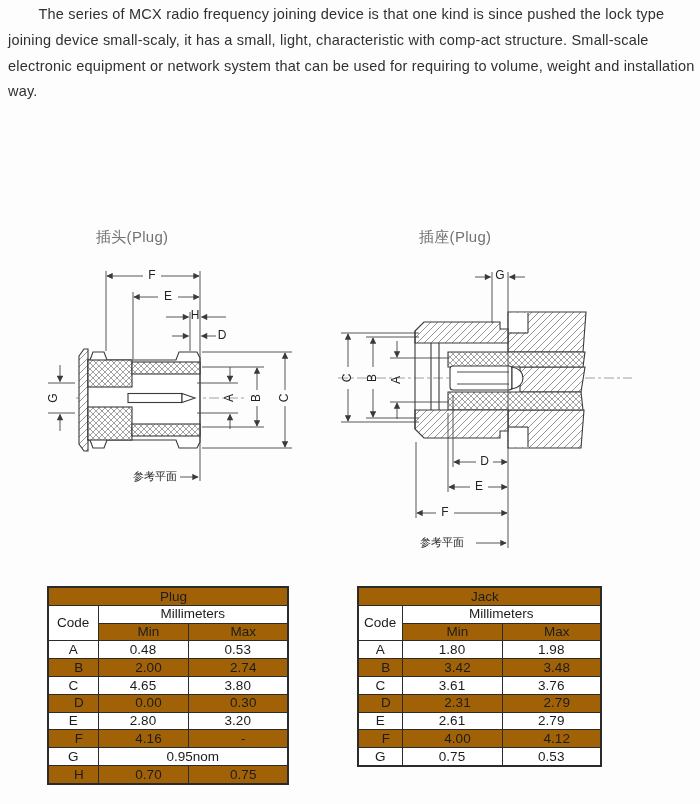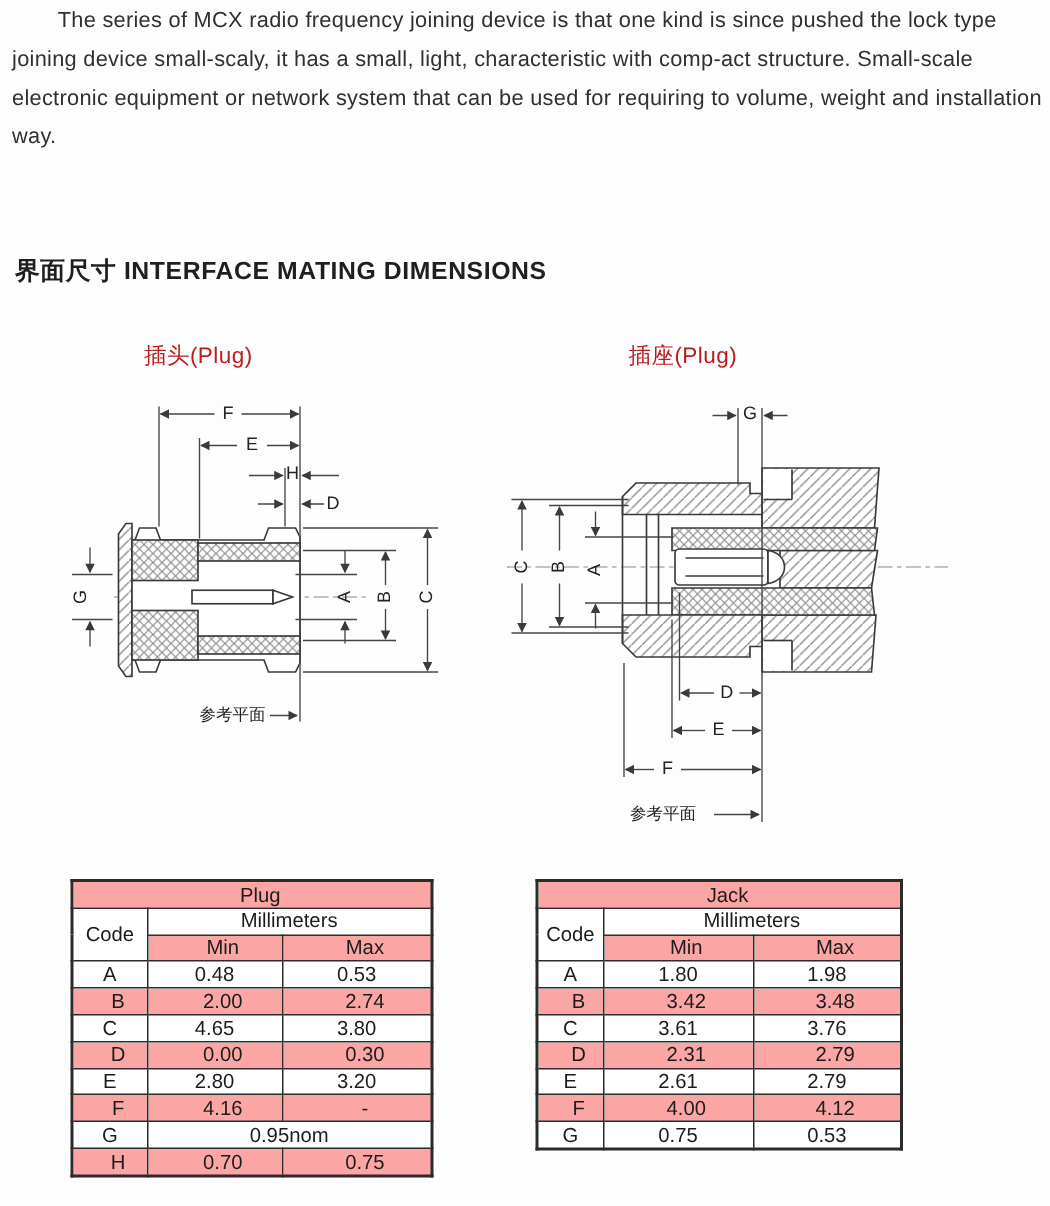--- a/index.html
+++ b/index.html
@@ -8,47 +8,46 @@
     font-family:"Liberation Sans", sans-serif; color:#2b2b2b; overflow:hidden;
     margin:0 auto;
   }
   .intro{position:absolute; left:8px; top:2px; width:688px;}
   .intro p{margin:0; text-indent:2.1em; font-size:14.5px; line-height:25.8px;
     letter-spacing:0.2px; color:#303030;}
   .section-heading{
     position:absolute; left:10px; top:170px; margin:0;
     font-size:16.5px; font-weight:bold; color:#1f1f1f; letter-spacing:0.4px;
   }
-  .fig-label{position:absolute; font-size:15px; color:#b91c1c; letter-spacing:0.3px;}
+  .fig-label{position:absolute; font-size:15px; color:#737373; letter-spacing:0.3px;}
   .fig-label.plug{left:96px; top:228px;}
   .fig-label.jack{left:419px; top:228px;}
   svg.drawing{position:absolute;}
   svg.drawing text{font-family:"Liberation Sans",sans-serif; font-size:12px; fill:#222;}
   svg.drawing text.ref{font-size:11px;}
   .dims{position:absolute; border-collapse:collapse; background:#fff;
     font-size:13.5px; color:#1c1c1c; table-layout:fixed;}
   .dims, .dims td{border:1.4px solid #2b2b2b;}
   .dims{border-width:2px;}
   .dims td{height:16.8px; padding:0 2px; text-align:center; vertical-align:middle;
     line-height:1; overflow:hidden;}
-  .dims tr.shade td{background:#fca5a5;padding-left:13px;}
+  .dims tr.shade td{background:#a16207;padding-left:13px;}
   .dims td.code-cell{background:#fff;}
   .plug-table{left:47px; top:586px; width:240px;}
   .jack-table{left:357px; top:586px; width:243px;}
 </style>
 </head>
 <body>
 
 <div class="page">
 
   <div class="intro">
     <p>The series of MCX radio frequency joining device is that one kind is since pushed the lock type joining device small-scaly, it has a small, light, characteristic with comp-act structure. Small-scale electronic equipment or network system that can be used for requiring to volume, weight and installation way.</p>
   </div>
 
-  <h2 class="section-heading"><span>界面尺寸</span>&nbsp;<span>INTERFACE MATING DIMENSIONS</span></h2>
 
   <div class="fig-label plug">插头(Plug)</div>
   <div class="fig-label jack">插座(Plug)</div>
 
   <svg class="drawing" style="left:30px; top:255px;" width="300" height="252" viewBox="0 0 300 252">
     <defs>
       <marker id="pArr" viewBox="0 0 10 10" refX="9" refY="5" markerWidth="9" markerHeight="7" orient="auto">
         <path d="M0,0 L10,5 L0,10 Z" fill="#3a3a3a"></path>
       </marker>
       <pattern id="pDiag" width="7" height="7" patternUnits="userSpaceOnUse">

